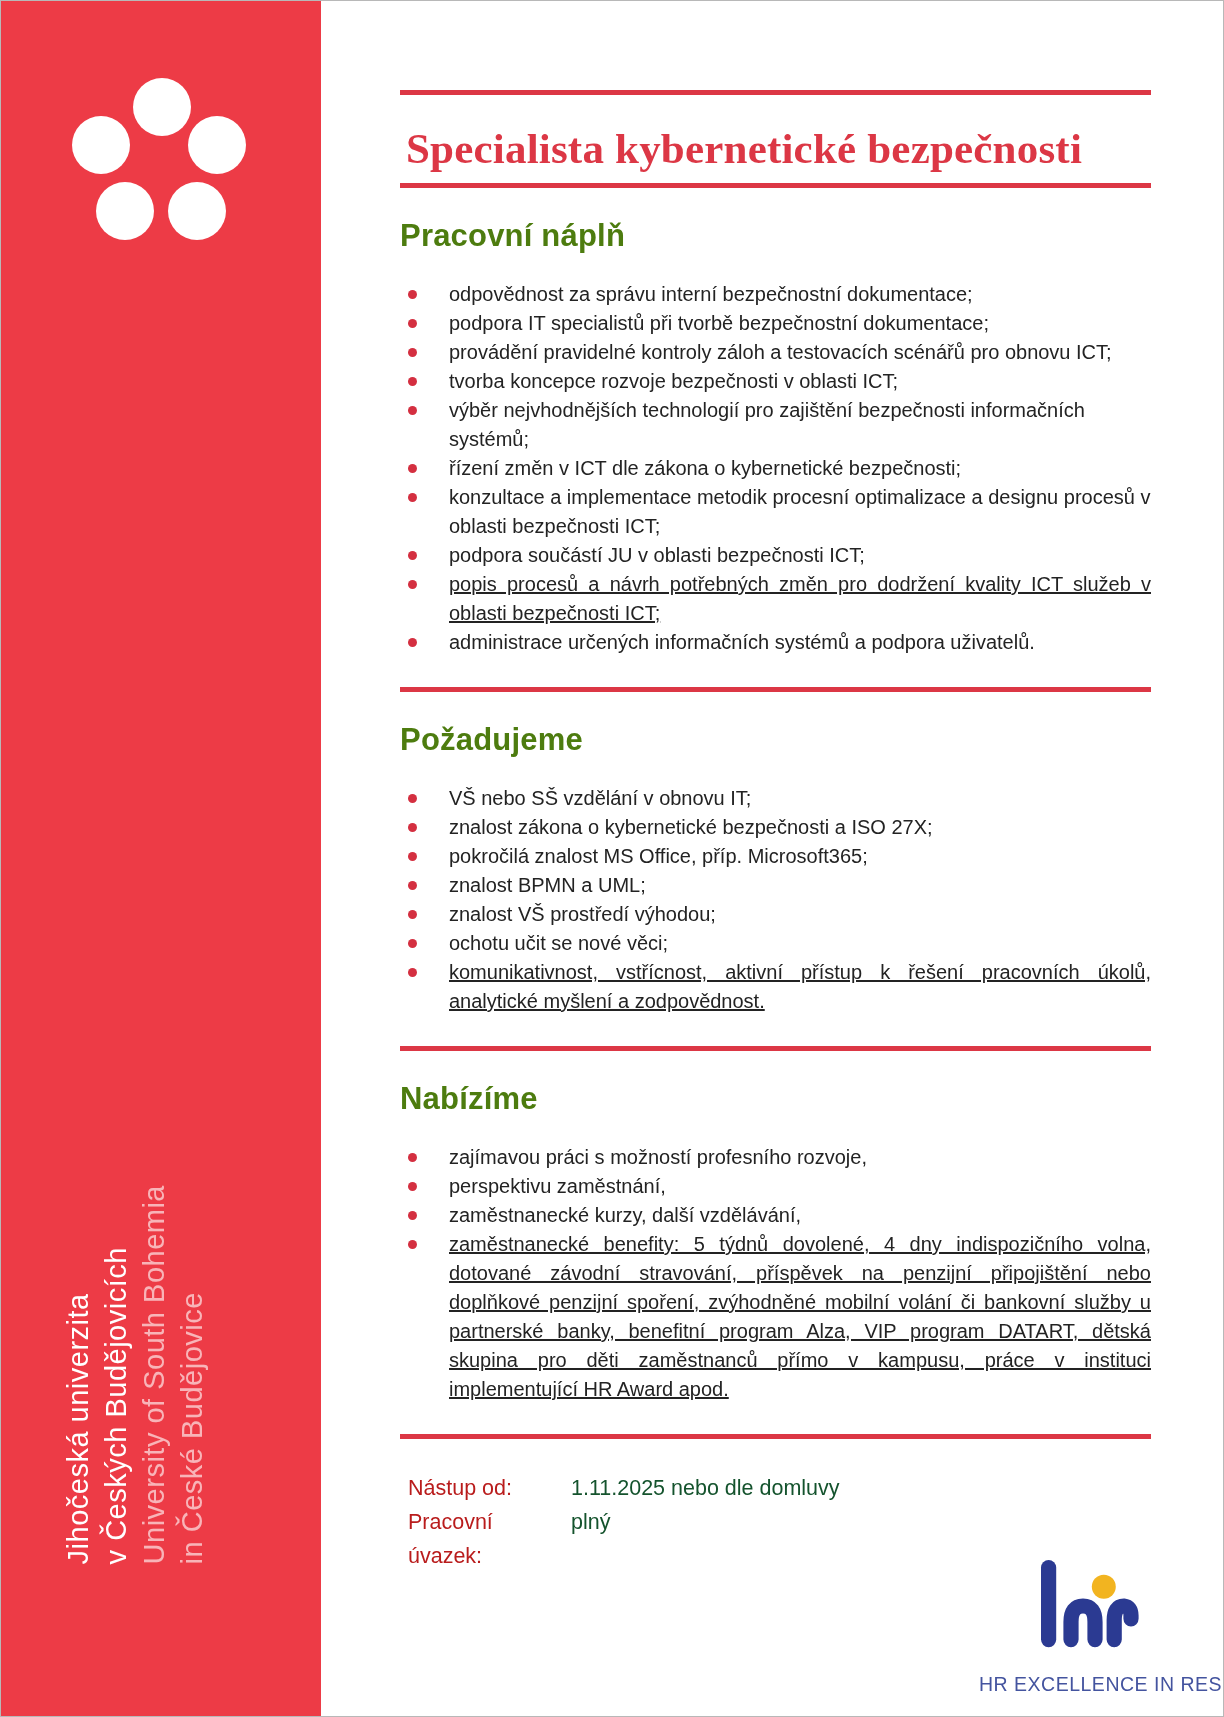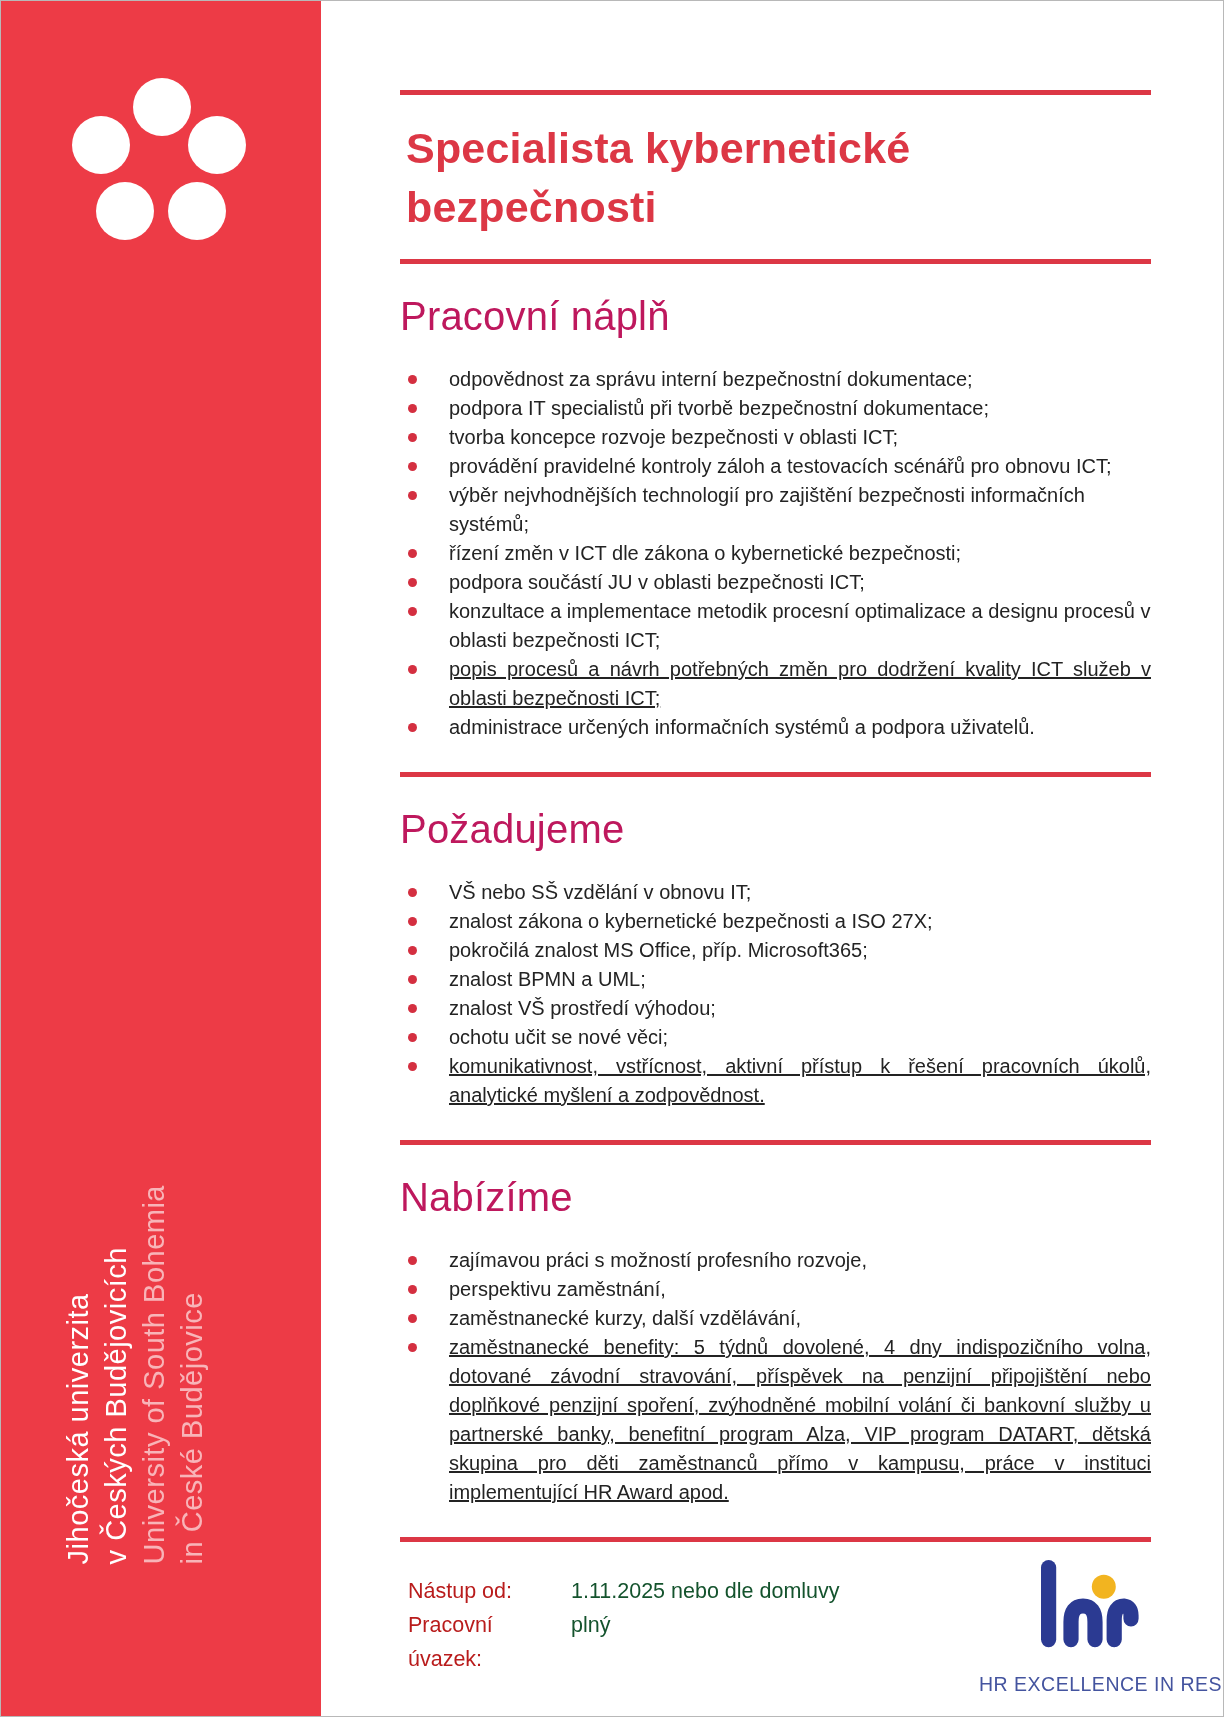--- a/index.html
+++ b/index.html
@@ -24,22 +24,22 @@
   .vtext .cs{color:#ffffff;}
   .vtext .en{color:rgba(255,255,255,0.62);}
 
   
   .main{position:absolute;left:320px;top:0;width:904px;height:100%;
         padding:0 74px 0 79px;box-sizing:border-box;}
   .rule{height:5px;background:#dc3745;border:none;margin:0;}
   .rule.top{margin-top:89px;}
 
   h1{color:#dc3745;font-size:43px;line-height:59px;font-weight:700;
-     margin:24px 0 22px 6px;letter-spacing:.2px;}
-  h2{color:#be185d;font-size:40px;font-weight:400;margin:30px 0 0 0;letter-spacing:.2px;}
+     margin:24px 0 5px 6px;letter-spacing:.2px;font-family:Liberation Serif, serif;}
+  h2{color:#4d7c0f;font-size:31px;font-weight:700;margin:30px 0 0 0;letter-spacing:.2px;}
 
   ul{list-style:none;margin:26px 0 30px 0;padding:0;}
   li{position:relative;padding-left:49px;font-size:20px;line-height:29px;color:#232323;}
   li::before{content:"";position:absolute;left:8px;top:10px;width:9px;height:9px;
              border-radius:50%;background:#d42f40;}
   .j{text-align:justify;text-decoration:underline;}
 
   
   .details{margin-top:32px;display:grid;grid-template-columns:171px 1fr;
            column-gap:0;font-size:21.5px;line-height:34px;}
@@ -78,26 +78,26 @@
 
     <h1>Specialista kybernetické bezpečnosti</h1>
 
     <hr class="rule">
 
     <section>
       <h2>Pracovní náplň</h2>
       <ul>
         <li>odpovědnost za správu interní bezpečnostní dokumentace;</li>
         <li>podpora IT specialistů při tvorbě bezpečnostní dokumentace;</li>
+        <li>provádění pravidelné kontroly záloh a testovacích scénářů pro obnovu ICT;</li>
         <li>tvorba koncepce rozvoje bezpečnosti v oblasti ICT;</li>
-        <li>provádění pravidelné kontroly záloh a testovacích scénářů pro obnovu ICT;</li>
         <li>výběr nejvhodnějších technologií pro zajištění bezpečnosti informačních systémů;</li>
         <li>řízení změn v ICT dle zákona o kybernetické bezpečnosti;</li>
+        <li>konzultace a implementace metodik procesní optimalizace a designu procesů v oblasti bezpečnosti ICT;</li>
         <li>podpora součástí JU v oblasti bezpečnosti ICT;</li>
-        <li>konzultace a implementace metodik procesní optimalizace a designu procesů v oblasti bezpečnosti ICT;</li>
         <li class="j">popis procesů a návrh potřebných změn pro dodržení kvality ICT služeb v oblasti bezpečnosti ICT;</li>
         <li>administrace určených informačních systémů a podpora uživatelů.</li>
       </ul>
     </section>
 
     <hr class="rule">
 
     <section>
       <h2>Požadujeme</h2>
       <ul>

